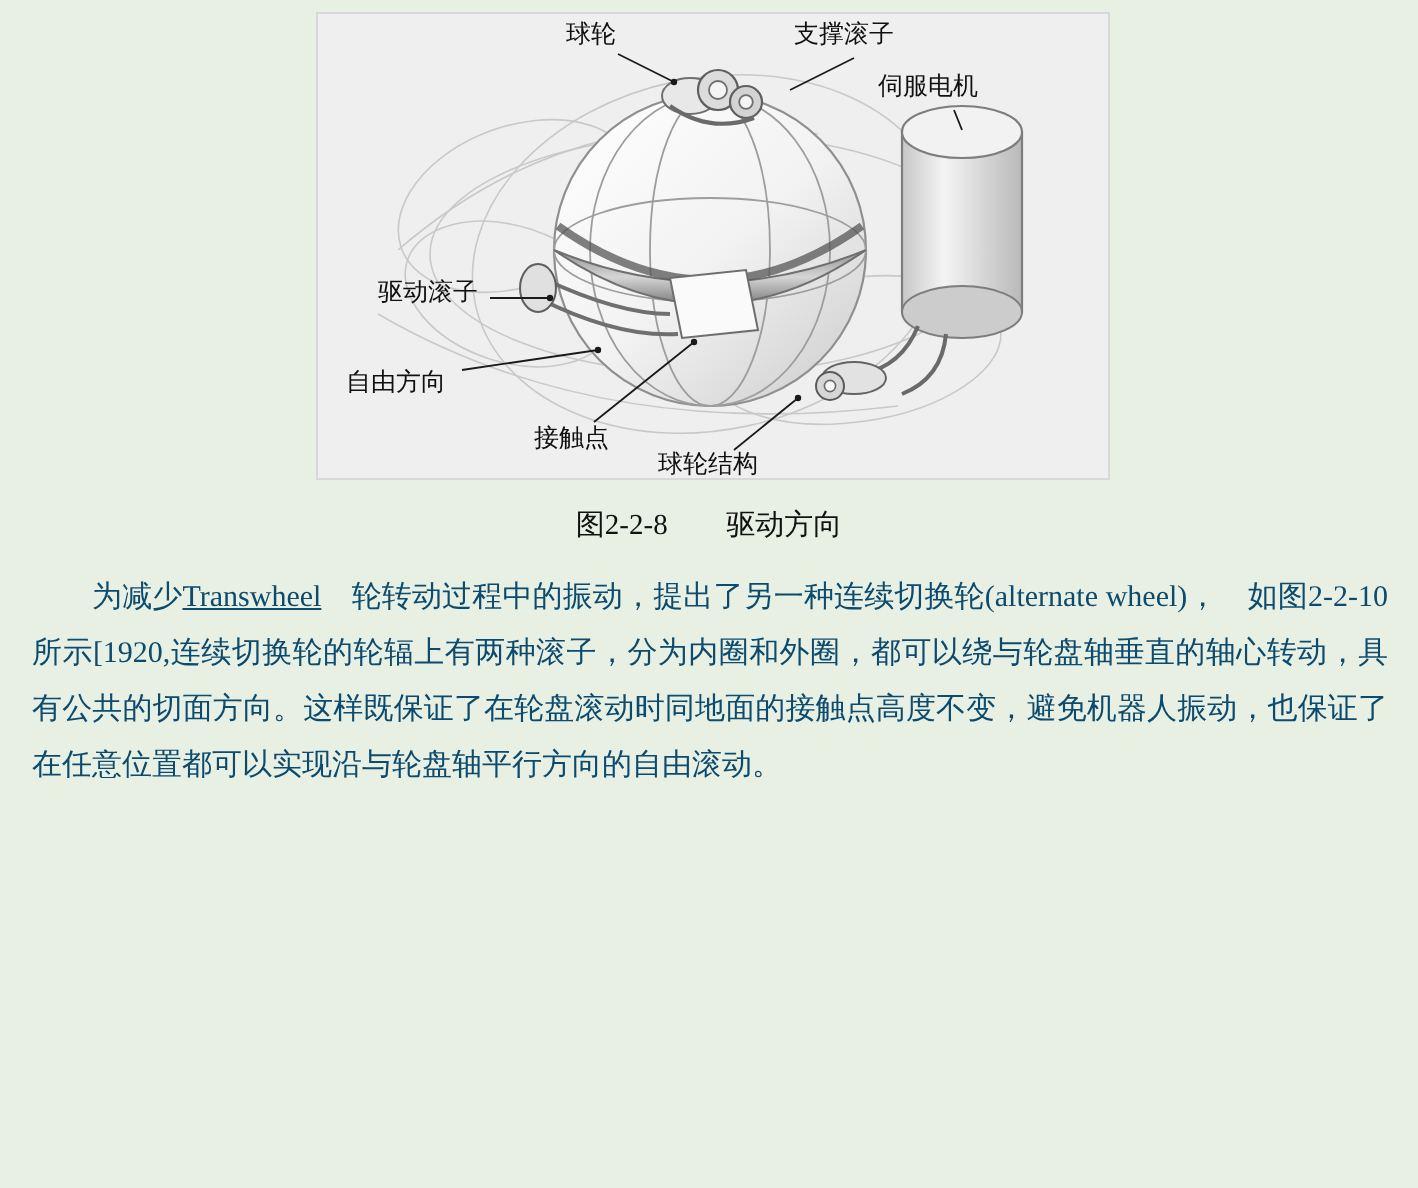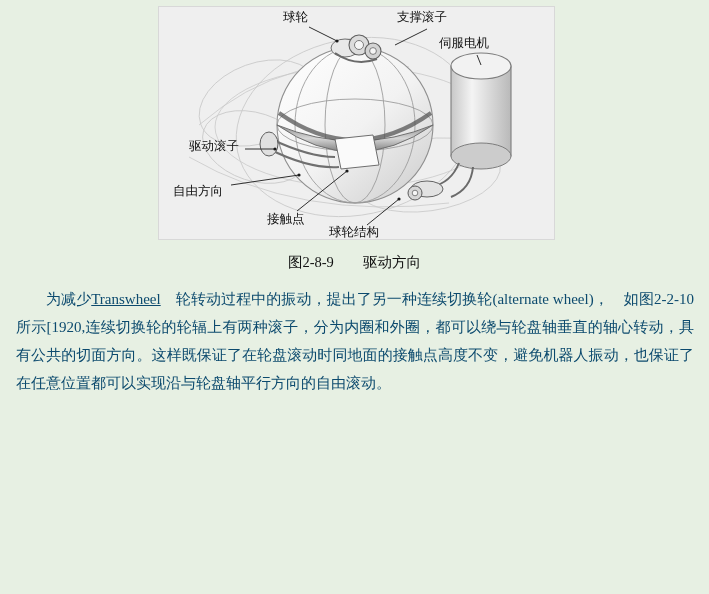--- a/index.html
+++ b/index.html
@@ -187,21 +187,21 @@
     <div class="fig-label" style="left:124px; top:4px;">球轮</div>
     <div class="fig-label" style="left:238px; top:4px;">支撑滚子</div>
     <div class="fig-label" style="left:280px; top:30px;">伺服电机</div>
     <div class="fig-label" style="left:30px;  top:133px;">驱动滚子</div>
     <div class="fig-label" style="left:14px;  top:164px;margin-top:14px;">自由方向</div>
     <div class="fig-label" style="left:108px; top:206px;text-align:right;">接触点</div>
     <div class="fig-label" style="left:170px; top:219px;">球轮结构</div>
   </div>
 
   <div class="caption">
-    <span>图2-8-9</span>
+    <span>图2-2-8</span>
     <span class="cap-gap"></span>
     <span>驱动方向</span>
   </div>
 
   <div class="body-text">
     <p><span>为减少</span><span class="u-underline">Transwheel</span><span>　轮转动过程中的振动，提出了另一种连续切换轮(alternate wheel)，　如图2-2-10所示[1920,连续切换轮的轮辐上有两种滚子，分为内圈和外圈，都可以绕与轮盘轴垂直的轴心转动，具有公共的切面方向。这样既保证了在轮盘滚动时同地面的接触点高度不变，避免机器人振动，也保证了在任意位置都可以实现沿与轮盘轴平行方向的自由滚动。</span></p>
   </div>
 
 </div>
 

